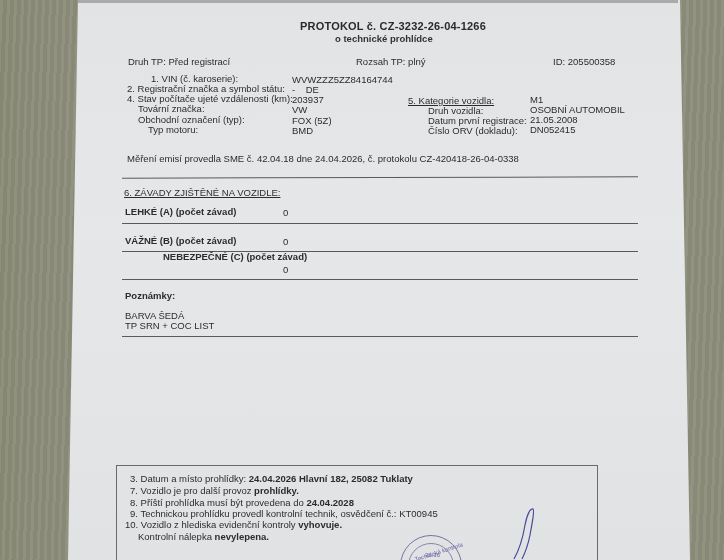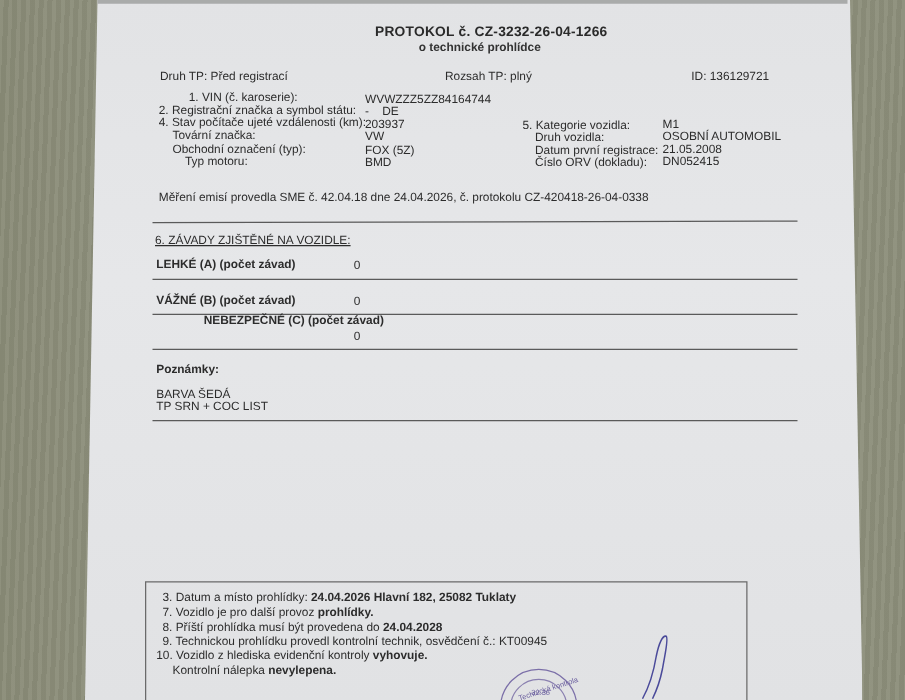--- a/index.html
+++ b/index.html
@@ -48,36 +48,36 @@
 
 <div class="wood"></div>
 <div class="paper"></div>
 <div class="topstrip"></div>
 
 <div class="abs title">PROTOKOL č. CZ-3232-26-04-1266</div>
 <div class="abs subtitle">o technické prohlídce</div>
 
 <div class="abs" style="left:128px;top:56px;">Druh TP: Před registrací</div>
 <div class="abs" style="left:356px;top:56px;">Rozsah TP: plný</div>
-<div class="abs" style="left:553px;top:56px;">ID: 136129721</div>
+<div class="abs" style="left:553px;top:56px;">ID: 205500358</div>
 
 <div class="abs" style="left:127px;top:73px;margin-left:24px;">1. VIN (č. karoserie):</div>
 <div class="abs" style="left:292px;top:74px;">WVWZZZ5ZZ84164744</div>
 <div class="abs" style="left:127px;top:83px;">2. Registrační značka a symbol státu:</div>
 <div class="abs" style="left:292px;top:84px;white-space:pre;">-    DE</div>
 <div class="abs" style="left:127px;top:93px;">4. Stav počítače ujeté vzdálenosti (km):</div>
 <div class="abs" style="left:292px;top:94px;">203937</div>
 <div class="abs" style="left:138px;top:103px;">Tovární značka:</div>
 <div class="abs" style="left:292px;top:104px;">VW</div>
 <div class="abs" style="left:138px;top:114px;">Obchodní označení (typ):</div>
 <div class="abs" style="left:292px;top:115px;">FOX (5Z)</div>
 <div class="abs" style="left:148px;top:124px;">Typ motoru:</div>
 <div class="abs" style="left:292px;top:125px;">BMD</div>
 
-<div class="abs" style="left:418px;top:95px;">5. Kategorie vozidla:</div>
+<div class="abs" style="left:408px;top:95px;text-decoration:underline;">5. Kategorie vozidla:</div>
 <div class="abs" style="left:530px;top:94px;">M1</div>
 <div class="abs" style="left:428px;top:105px;">Druh vozidla:</div>
 <div class="abs" style="left:530px;top:104px;">OSOBNÍ AUTOMOBIL</div>
 <div class="abs" style="left:428px;top:115px;">Datum první registrace:</div>
 <div class="abs" style="left:530px;top:114px;">21.05.2008</div>
 <div class="abs" style="left:428px;top:125px;">Číslo ORV (dokladu):</div>
 <div class="abs" style="left:530px;top:124px;">DN052415</div>
 
 <div class="abs" style="left:127px;top:153px;">Měření emisí provedla SME č. 42.04.18 dne 24.04.2026, č. protokolu CZ-420418-26-04-0338</div>
 

